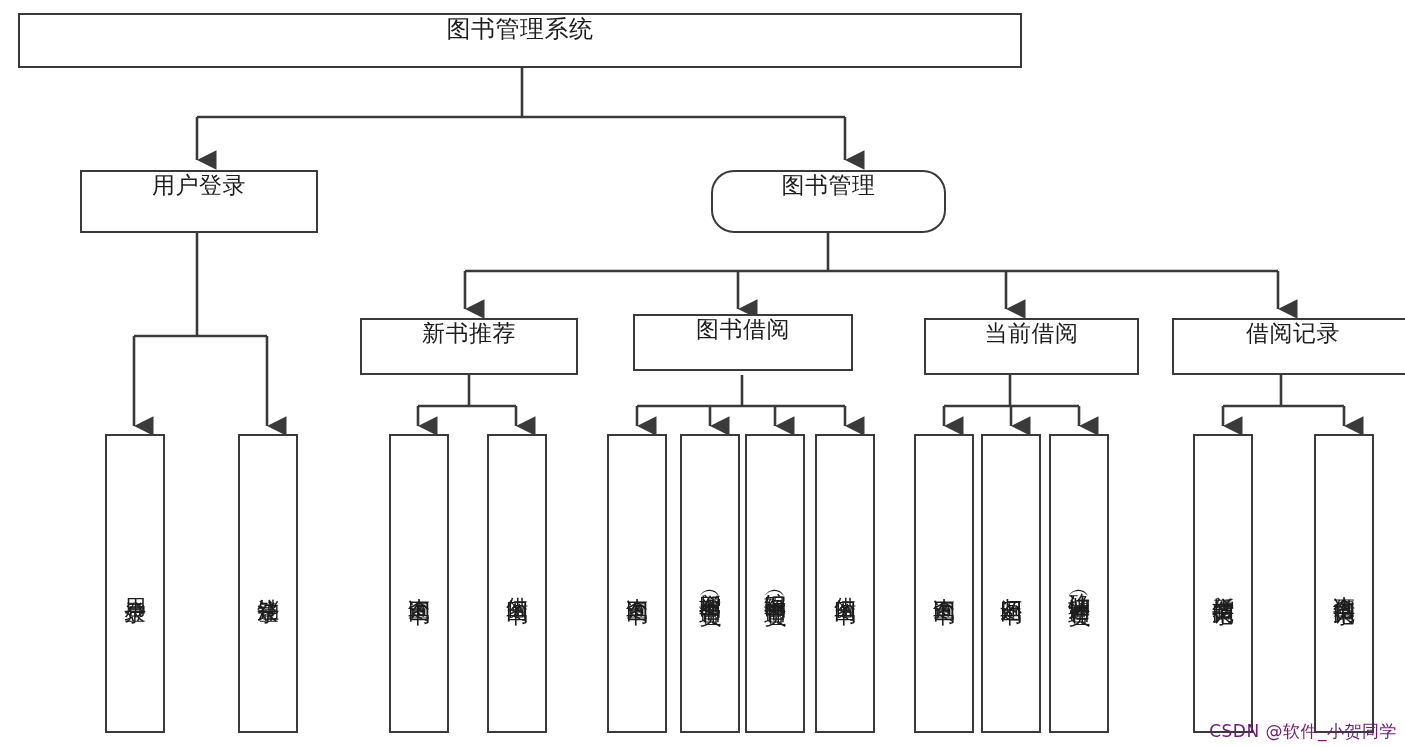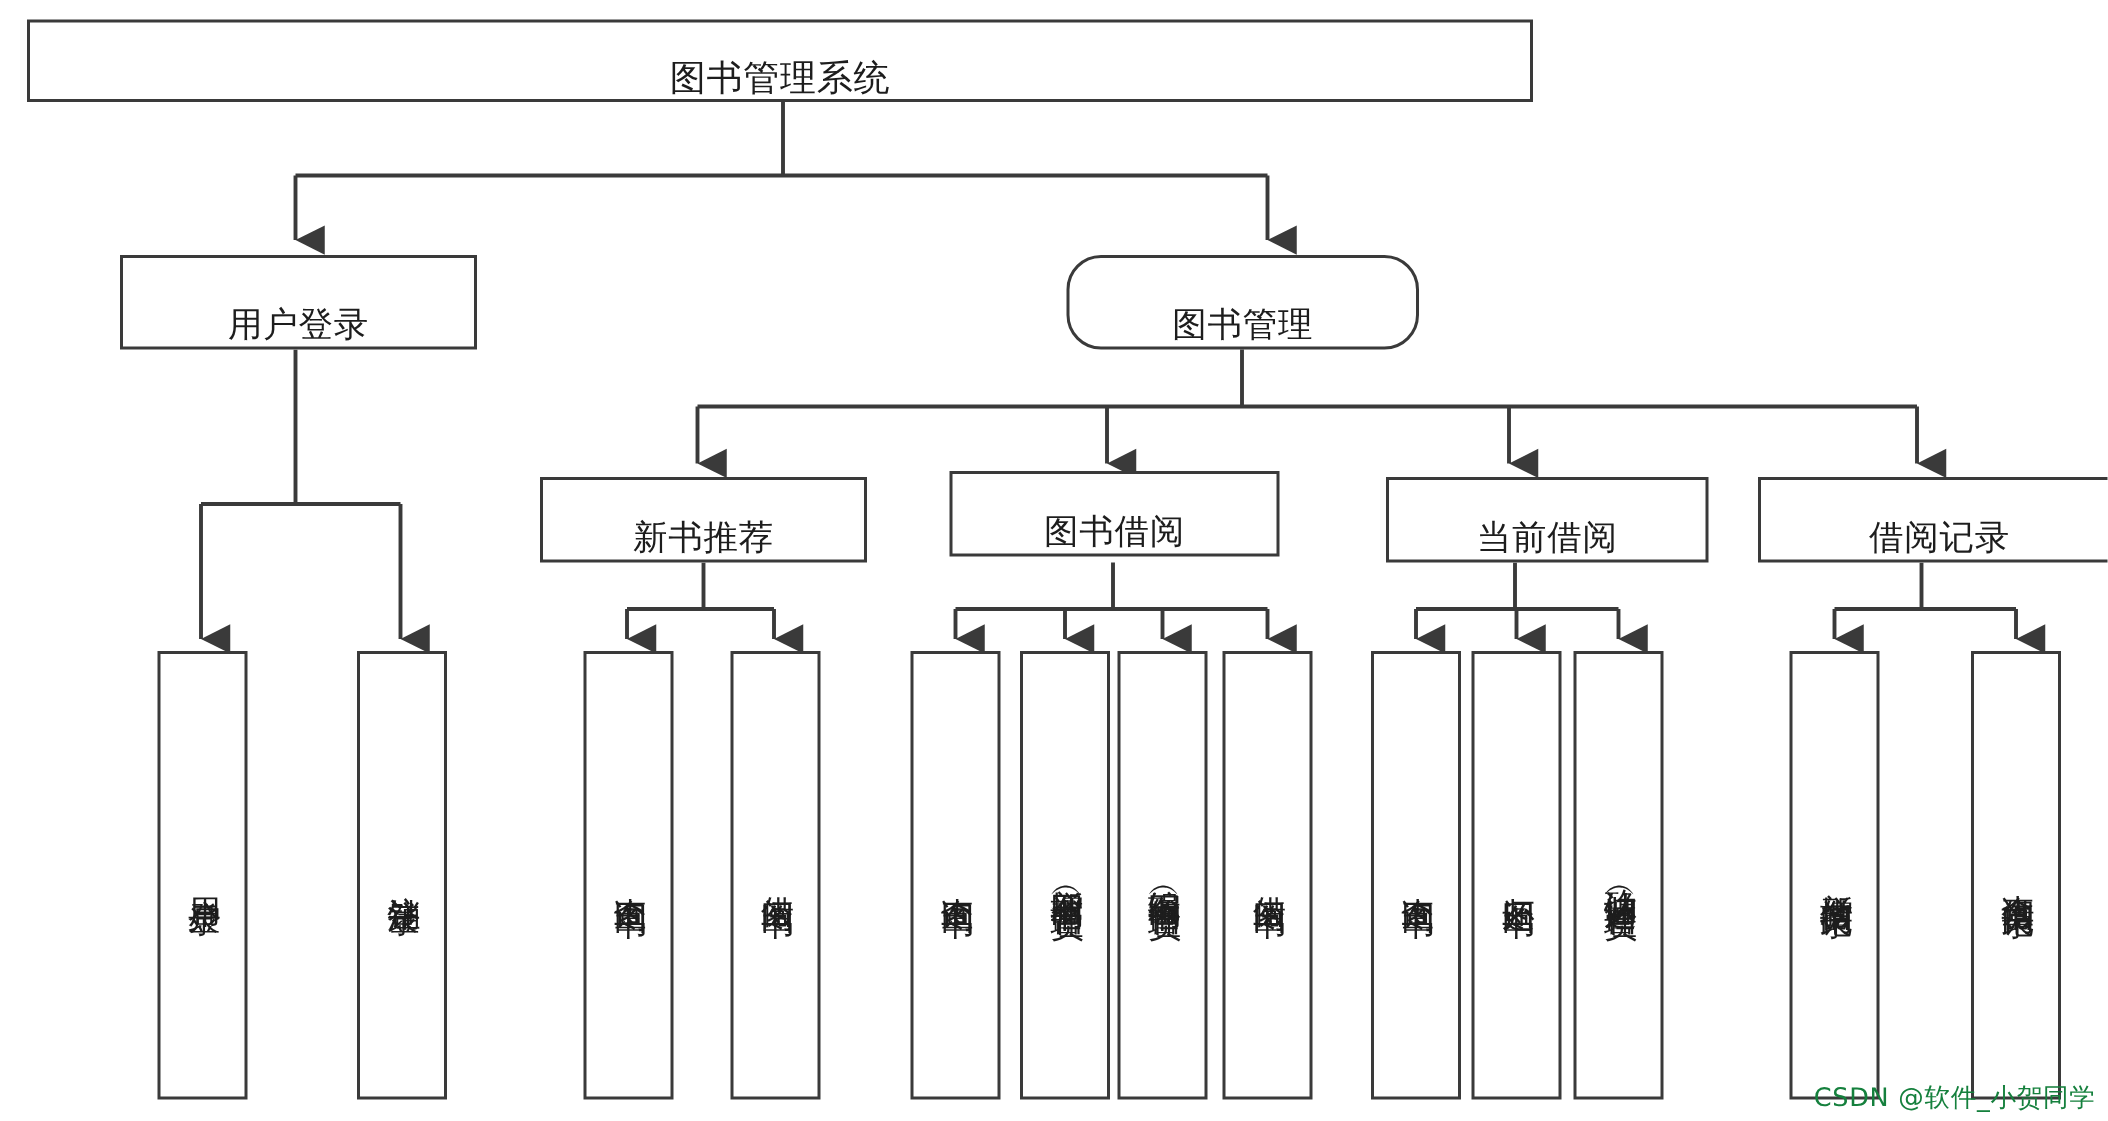--- a/index.html
+++ b/index.html
@@ -12,21 +12,21 @@
   }
   #canvas{position:absolute;left:0;top:0;width:1405px;height:747px;}
   svg.edges{position:absolute;left:0;top:0;width:1405px;height:747px;}
 
   .node{
     position:absolute;
     box-sizing:border-box;
     border:2.5px solid #3a3a3a;
     background:#ffffff;
     display:flex;
-    align-items:flex-end;
+    align-items:flex-start;
     justify-content:center;
     color:#1d1d1d;
   }
   .node .label{
     display:block;
     text-align:center;
     line-height:1.18;
     letter-spacing:.5px;
   }
 
@@ -50,21 +50,21 @@
     line-height:1.12;
     letter-spacing:2px;
     max-height:285px;
   }
 
   #watermark{
     position:absolute;
     right:8px;
     bottom:4px;
     font-size:17px;
-    color:#15803d;
+    color:#701a75;
     letter-spacing:.5px;
     white-space:nowrap;
     pointer-events:none;
   }
 </style>
 </head>
 <body>
 
 <div id="canvas">
 

